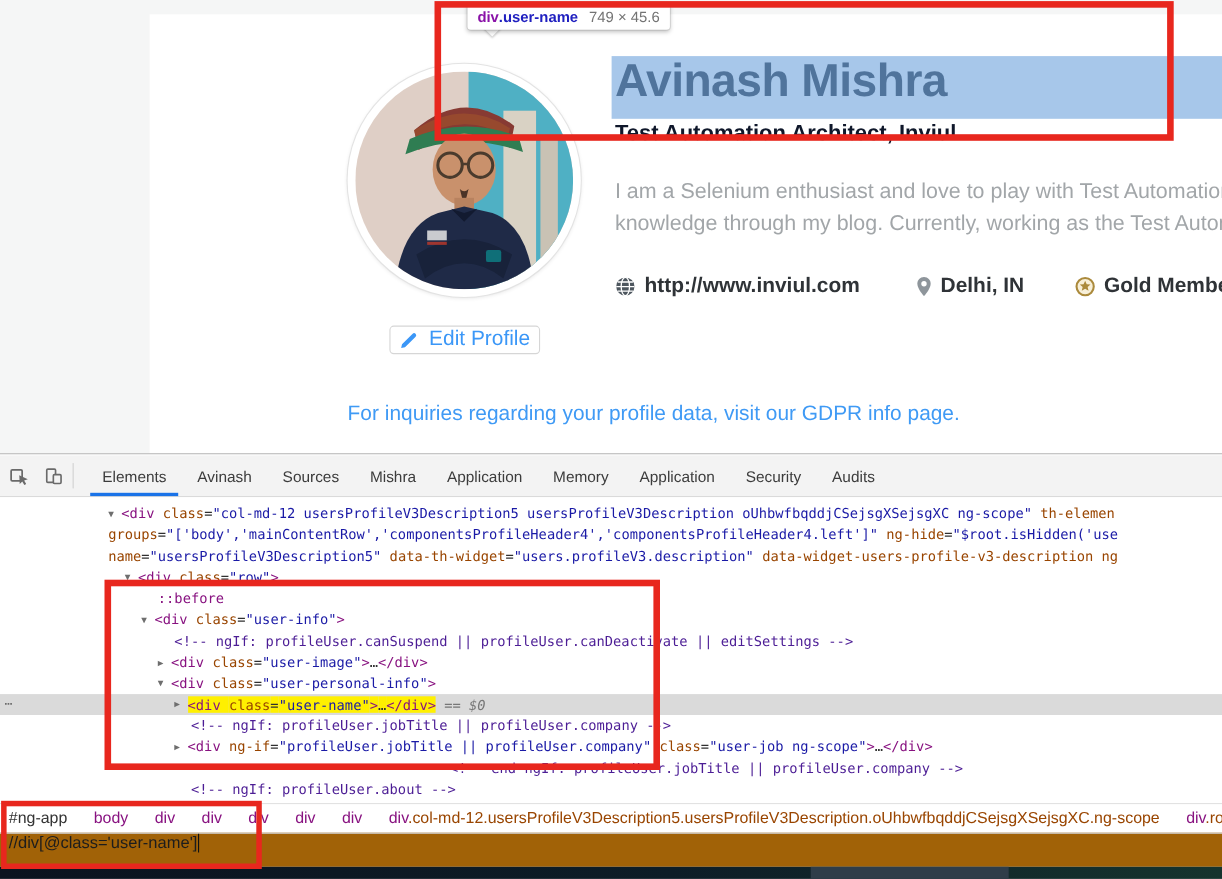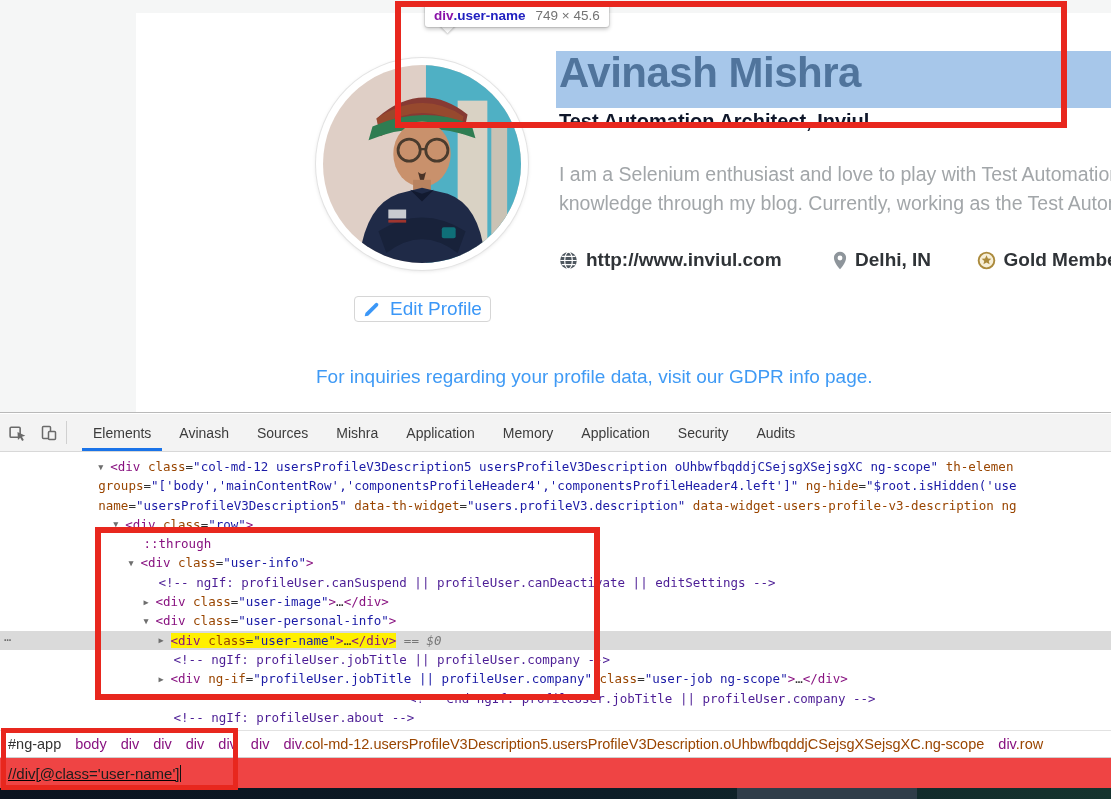--- a/index.html
+++ b/index.html
@@ -66,26 +66,26 @@
   .tk-tag { color:#881280; }
   .tk-att { color:#994500; }
   .tk-val { color:#1a1aa6; }
   .tk-txt { color:#303030; }
   .tk-cmt { color:#4c1d95; }
   .tk-psd { color:#881280; }
   .tk-eq  { color:#777; font-style:italic; }
   .hl { background:#fff000; }
 
   .bc-bar { position:absolute; left:0; top:317px; width:100%; height:27px; background:#fff;
-    border-top:1px solid #e2e2e2; display:flex; align-items:center; padding-left:8px; overflow:hidden; }
+    border-top:1px solid #e2e2e2; display:flex; align-items:center; padding-left:8px; overflow:hidden;gap:10px; }
   .crumb { margin-right:14px; font-size:14.5px; white-space:nowrap; cursor:pointer; }
   .bc-id { color:#333; } .bc-tag { color:#881280; } .bc-cls { color:#994500; }
 
-  .search-bar { position:absolute; left:0; top:344px; width:100%; height:31px; background:#ef4444;
-    border-top:1px solid #cfcfcf; display:flex; align-items:center; padding-left:8px;text-decoration:underline; }
+  .search-bar { position:absolute; left:0; top:344px; width:100%; height:31px; background:#a16207;
+    border-top:1px solid #cfcfcf; display:flex; align-items:flex-start; padding-left:8px; }
   .search-field { font-size:15px; color:#1d1d1d; display:flex; align-items:center; }
   .caret { display:inline-block; width:1px; height:17px; background:#111; margin-left:1px; }
 
   .task-strip { position:absolute; left:0; top:788px; width:1111px; height:11px;
     background:linear-gradient(90deg,#0b131f 0%,#0d1d27 55%,#15342e 100%); }
   .task-strip .task-block { position:absolute; left:737px; top:0; width:180px; height:11px; background:#2f3d49; }
 
   
   .anno { position:absolute; border:6px solid #e8271e; z-index:60; pointer-events:none; }
   .anno-a { left:395px; top:1px;  width:672px; height:127px; }
@@ -201,21 +201,21 @@
           <div class="tab">Security</div>
           <div class="tab">Audits</div>
         </div>
     </div>
 
     <div class="elements-tree">
         <div class="code-line" style="padding-left: calc(12ch + 8px);"><span class="tk-arw">▼</span><span class="tk-tag">&lt;div </span><span class="tk-att">class</span><span class="tk-txt">=</span><span class="tk-val">"col-md-12 usersProfileV3Description5 usersProfileV3Description oUhbwfbqddjCSejsgXSejsgXC ng-scope"</span><span class="tk-att"> th-elemen</span></div>
         <div class="code-line" style="padding-left: calc(12ch + 8px);"><span class="tk-att">groups</span><span class="tk-txt">=</span><span class="tk-val">"['body','mainContentRow','componentsProfileHeader4','componentsProfileHeader4.left']"</span><span class="tk-txt"> </span><span class="tk-att">ng-hide</span><span class="tk-txt">=</span><span class="tk-val">"$root.isHidden('use</span></div>
         <div class="code-line" style="padding-left: calc(12ch + 8px);"><span class="tk-att">name</span><span class="tk-txt">=</span><span class="tk-val">"usersProfileV3Description5"</span><span class="tk-txt"> </span><span class="tk-att">data-th-widget</span><span class="tk-txt">=</span><span class="tk-val">"users.profileV3.description"</span><span class="tk-txt"> </span><span class="tk-att">data-widget-users-profile-v3-description</span><span class="tk-att"> ng</span></div>
         <div class="code-line" style="padding-left: calc(14ch + 8px);"><span class="tk-arw">▼</span><span class="tk-tag">&lt;div </span><span class="tk-att">class</span><span class="tk-txt">=</span><span class="tk-val">"row"</span><span class="tk-tag">&gt;</span></div>
-        <div class="code-line" style="padding-left: calc(18ch + 8px);"><span class="tk-psd">::through</span></div>
+        <div class="code-line" style="padding-left: calc(18ch + 8px);"><span class="tk-psd">::before</span></div>
         <div class="code-line" style="padding-left: calc(16ch + 8px);"><span class="tk-arw">▼</span><span class="tk-tag">&lt;div </span><span class="tk-att">class</span><span class="tk-txt">=</span><span class="tk-val">"user-info"</span><span class="tk-tag">&gt;</span></div>
         <div class="code-line" style="padding-left: calc(20ch + 8px);"><span class="tk-cmt">&lt;!-- ngIf: profileUser.canSuspend || profileUser.canDeactivate || editSettings --&gt;</span></div>
         <div class="code-line" style="padding-left: calc(18ch + 8px);"><span class="tk-arw">▶</span><span class="tk-tag">&lt;div </span><span class="tk-att">class</span><span class="tk-txt">=</span><span class="tk-val">"user-image"</span><span class="tk-tag">&gt;</span><span class="tk-txt">…</span><span class="tk-tag">&lt;/div&gt;</span></div>
         <div class="code-line" style="padding-left: calc(18ch + 8px);"><span class="tk-arw">▼</span><span class="tk-tag">&lt;div </span><span class="tk-att">class</span><span class="tk-txt">=</span><span class="tk-val">"user-personal-info"</span><span class="tk-tag">&gt;</span></div>
         <div class="code-line selected" style="padding-left: calc(20ch + 8px);"><span class="gutter-dots">⋯</span><span class="tk-arw">▶</span><span class="tk-tag hl">&lt;div </span><span class="tk-att hl">class</span><span class="tk-txt hl">=</span><span class="tk-val hl">"user-name"</span><span class="tk-tag hl">&gt;</span><span class="tk-txt hl">…</span><span class="tk-tag hl">&lt;/div&gt;</span><span class="tk-eq"> == $0</span></div>
         <div class="code-line" style="padding-left: calc(22ch + 8px);"><span class="tk-cmt">&lt;!-- ngIf: profileUser.jobTitle || profileUser.company --&gt;</span></div>
         <div class="code-line" style="padding-left: calc(20ch + 8px);"><span class="tk-arw">▶</span><span class="tk-tag">&lt;div </span><span class="tk-att">ng-if</span><span class="tk-txt">=</span><span class="tk-val">"profileUser.jobTitle || profileUser.company"</span><span class="tk-txt"> </span><span class="tk-att">class</span><span class="tk-txt">=</span><span class="tk-val">"user-job ng-scope"</span><span class="tk-tag">&gt;</span><span class="tk-txt">…</span><span class="tk-tag">&lt;/div&gt;</span></div>
         <div class="code-line" style="padding-left: calc(22ch + 8px); text-align: center;"><span class="tk-cmt">&lt;!-- end ngIf: profileUser.jobTitle || profileUser.company --&gt;</span></div>
         <div class="code-line" style="padding-left: calc(22ch + 8px);"><span class="tk-cmt">&lt;!-- ngIf: profileUser.about --&gt;</span></div>
       </div>

